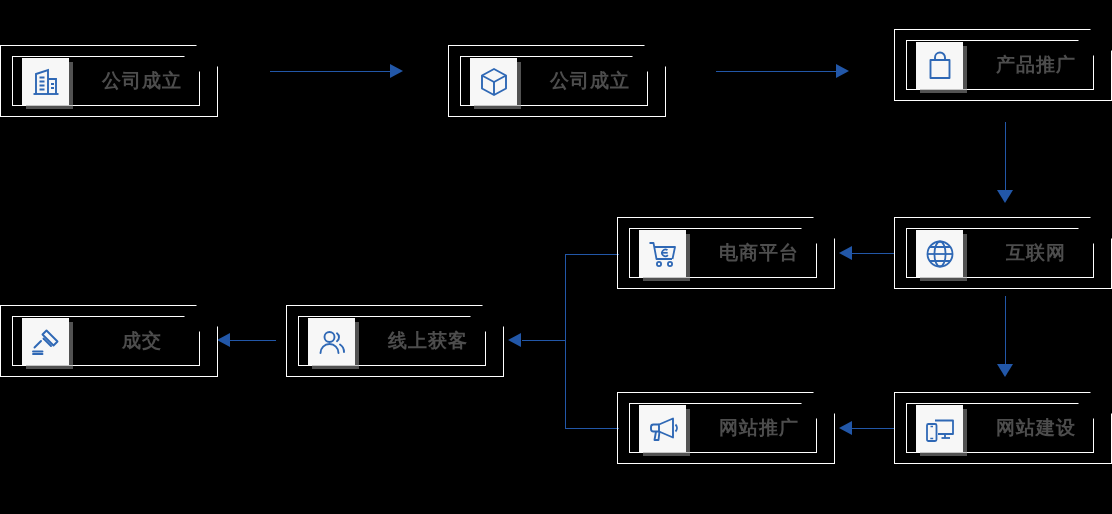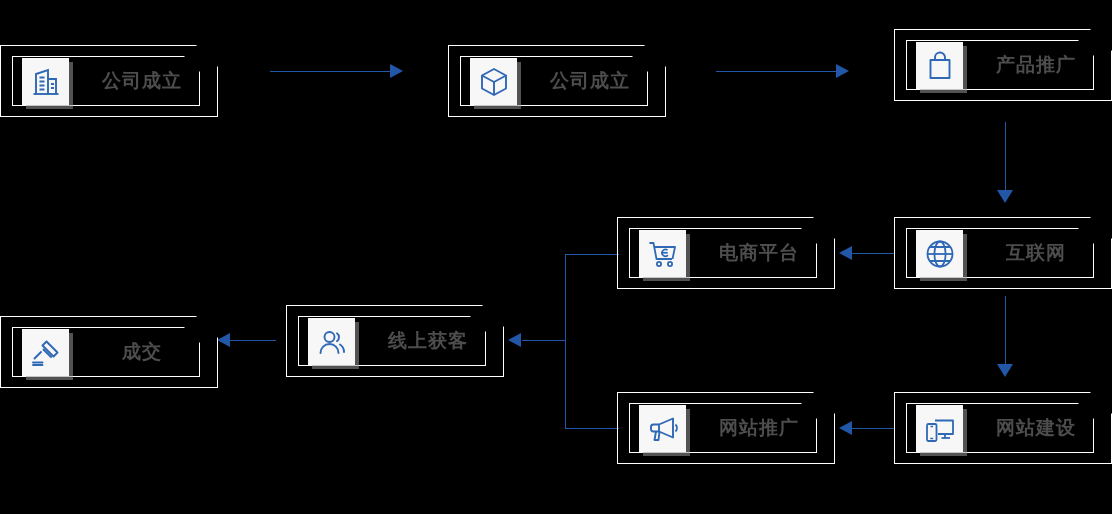--- a/index.html
+++ b/index.html
@@ -240,21 +240,21 @@
       <svg width="32" height="32" viewBox="0 0 32 32" fill="none" stroke="#2f68b5" stroke-width="1.9" stroke-linecap="round">
         <circle cx="13.5" cy="11" r="5"></circle>
         <path d="M4.5 27 A9 9 0 0 1 22.5 27"></path>
         <path d="M21 7.2 A5 5 0 0 1 21 15.2"></path>
         <path d="M24 18.5 A9 9 0 0 1 28 26"></path>
       </svg>
     </div>
     <div class="node-label">线上获客</div>
   </div>
 
-  <div class="node" style="left:0px; top:316px;padding-left:35px;">
+  <div class="node" style="left:0px; top:305px;padding-left:35px;">
     <div class="frame-outer"></div>
     <div class="frame-inner"></div>
     <div class="icon-tile">
       <svg width="32" height="32" viewBox="0 0 32 32" fill="none" stroke="#2f68b5" stroke-width="1.9" stroke-linejoin="round" stroke-linecap="round">
         <path d="M16.5 4.5 L27.5 15.5 L23.5 19.5 L12.5 8.5 Z"></path>
         <path d="M13.5 12.5 L21 20"></path>
         <path d="M11 15 L4.5 21.5"></path>
         <path d="M3 25.5 H12.5"></path>
         <path d="M3 28 H12.5"></path>
       </svg>

